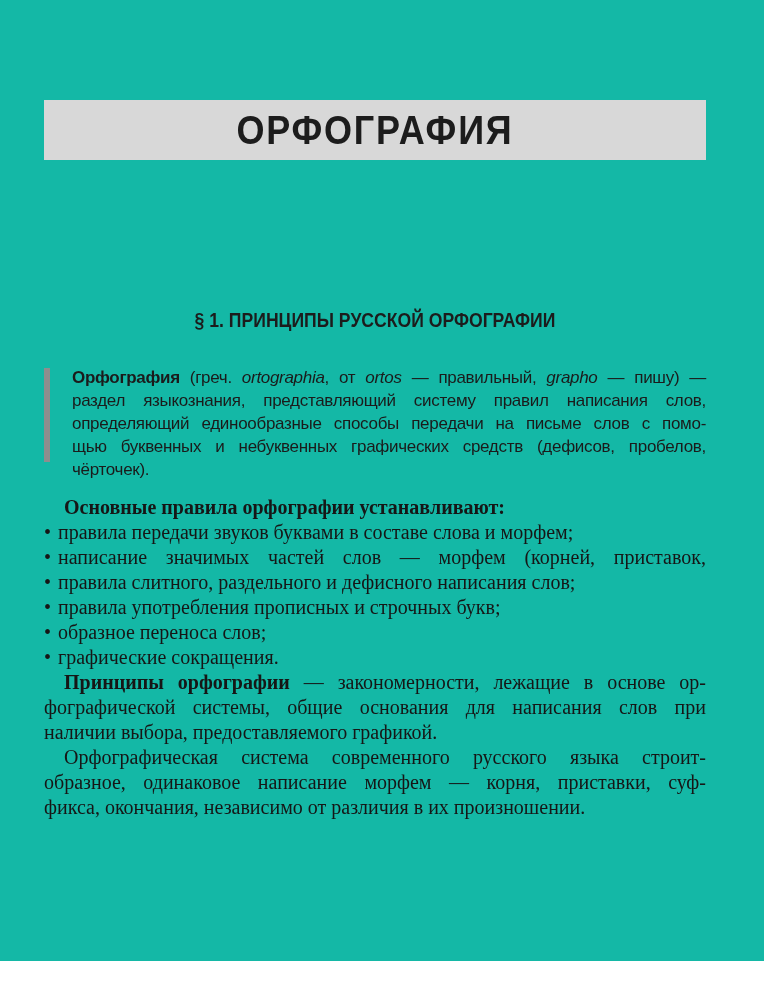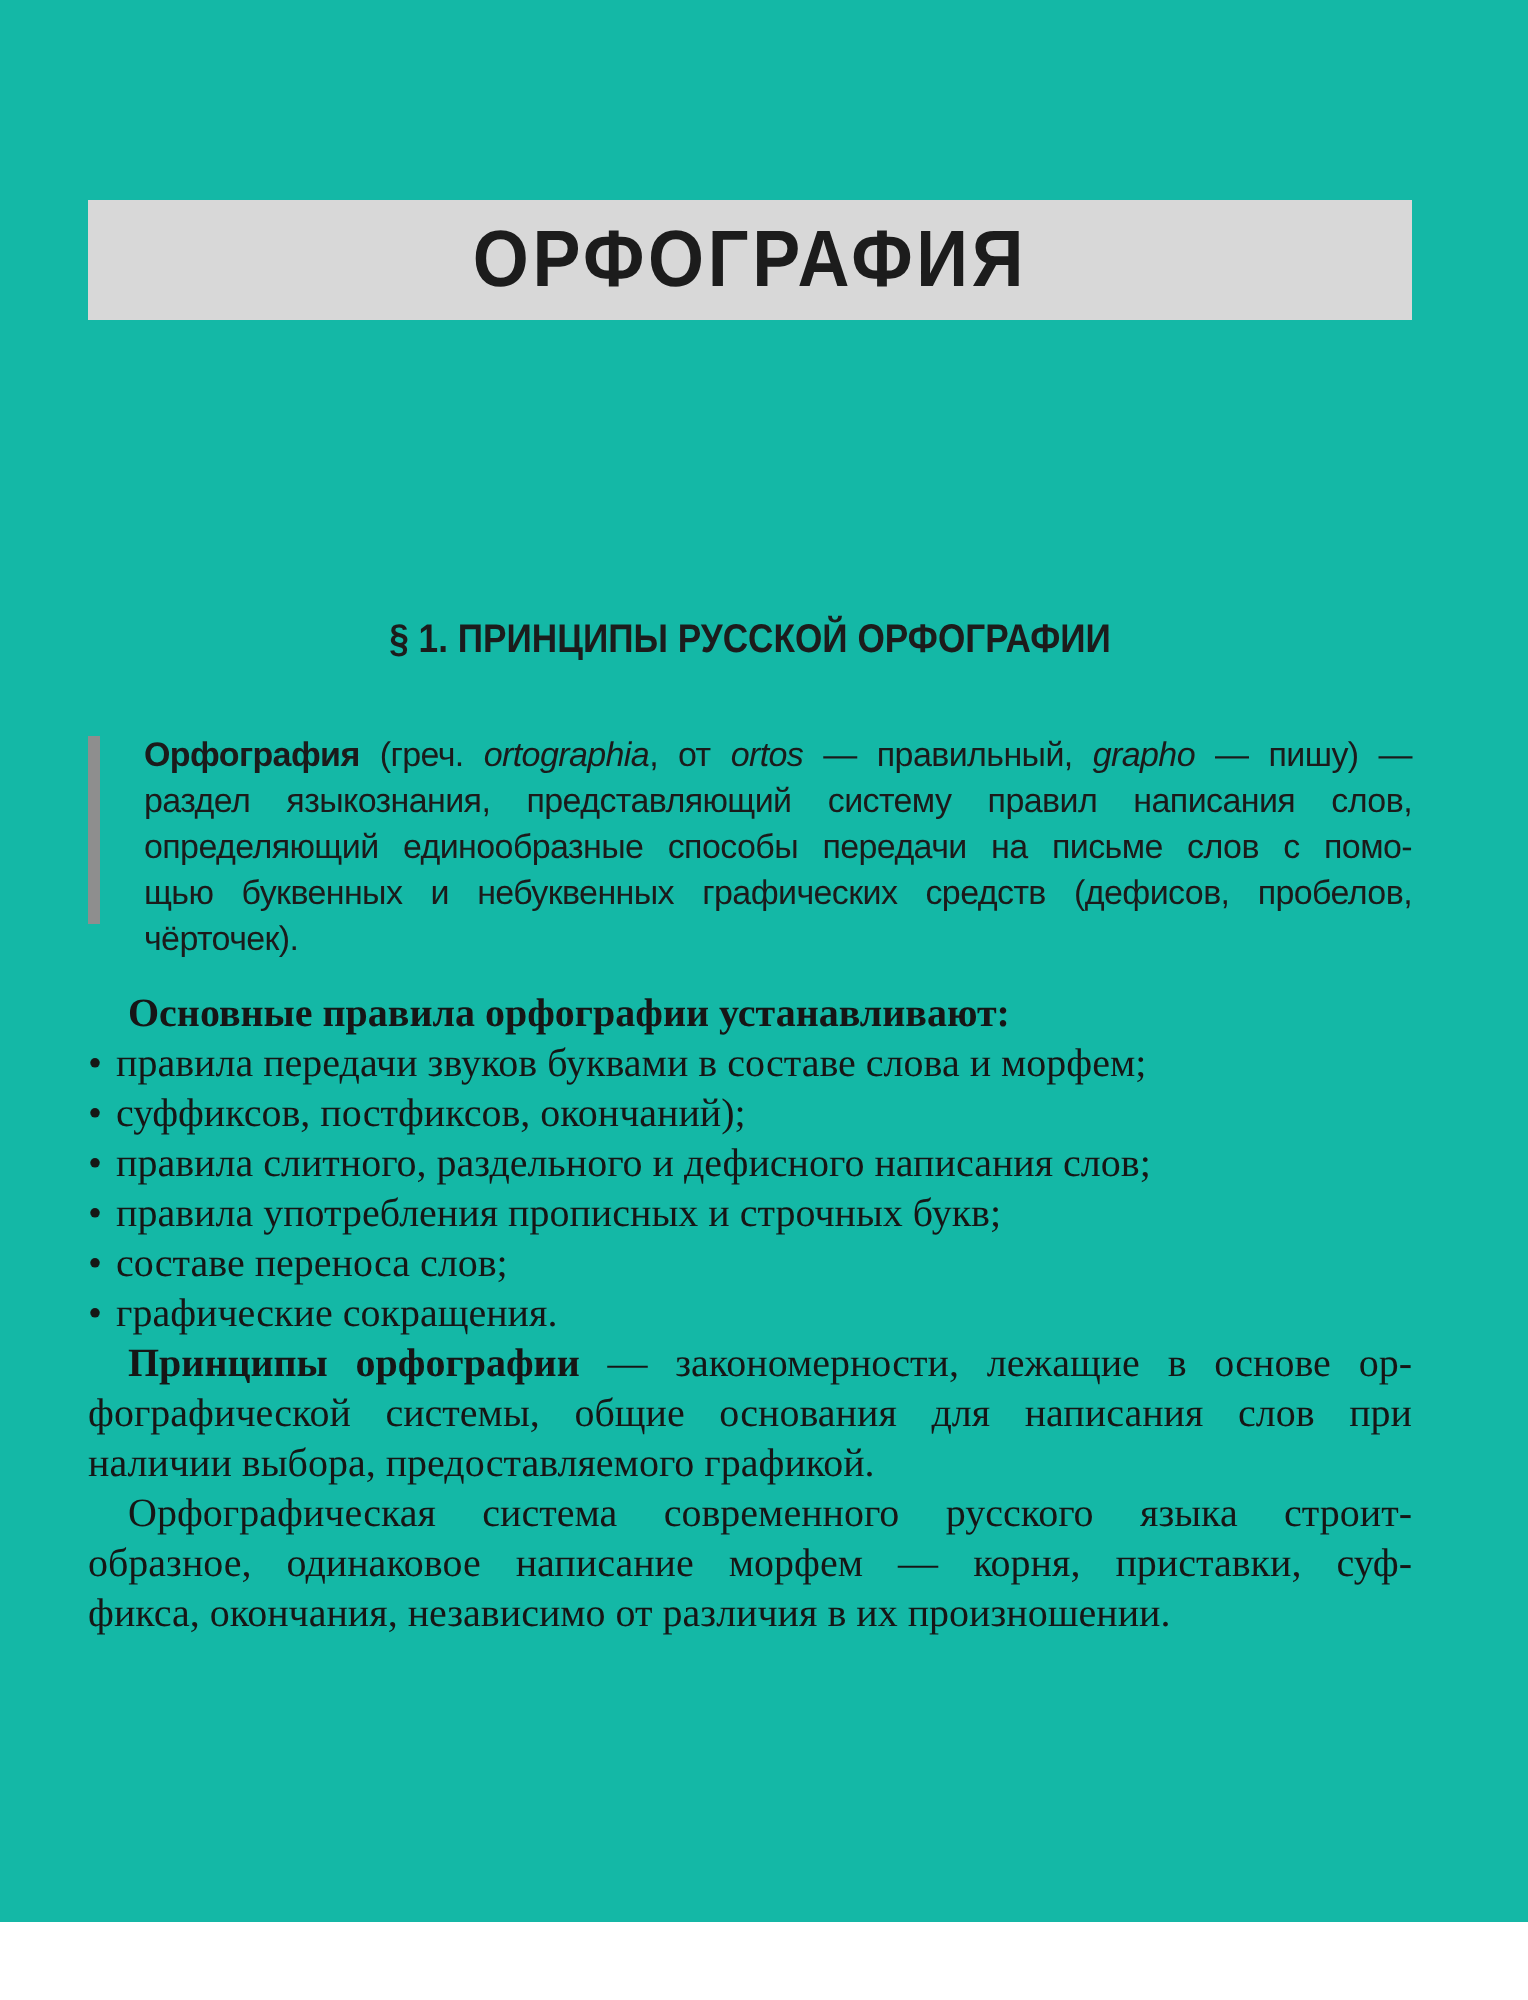--- a/index.html
+++ b/index.html
@@ -59,33 +59,33 @@
     <div>
         <div class="line ind"><span class="b">Основные правила орфографии устанавливают:</span></div>
       </div>
     <div>
         <div class="bullet-item">
           <span class="marker">•</span>
           <div class="line"><span>правила передачи звуков буквами в составе слова и морфем;</span></div>
         </div>
         <div class="bullet-item">
           <span class="marker">•</span>
-          <div class="line"><span>суффиксов, постфиксов, окончаний);</span></div>
+          <div class="line j"><span>написание значимых частей слов — морфем (корней, приставок,</span></div>
         </div>
         <div class="bullet-item">
           <span class="marker">•</span>
           <div class="line"><span>правила слитного, раздельного и дефисного написания слов;</span></div>
         </div>
         <div class="bullet-item">
           <span class="marker">•</span>
           <div class="line"><span>правила употребления прописных и строчных букв;</span></div>
         </div>
         <div class="bullet-item">
           <span class="marker">•</span>
-          <div class="line"><span>составе переноса слов;</span></div>
+          <div class="line"><span>образное переноса слов;</span></div>
         </div>
         <div class="bullet-item">
           <span class="marker">•</span>
           <div class="line"><span>графические сокращения.</span></div>
         </div>
       </div>
     <div>
         <div>
           <div class="line j ind"><span class="b">Принципы орфографии</span><span> — закономерности, лежащие в основе ор-</span></div>
           <div class="line j"><span>фографической системы, общие основания для написания слов при</span></div>

